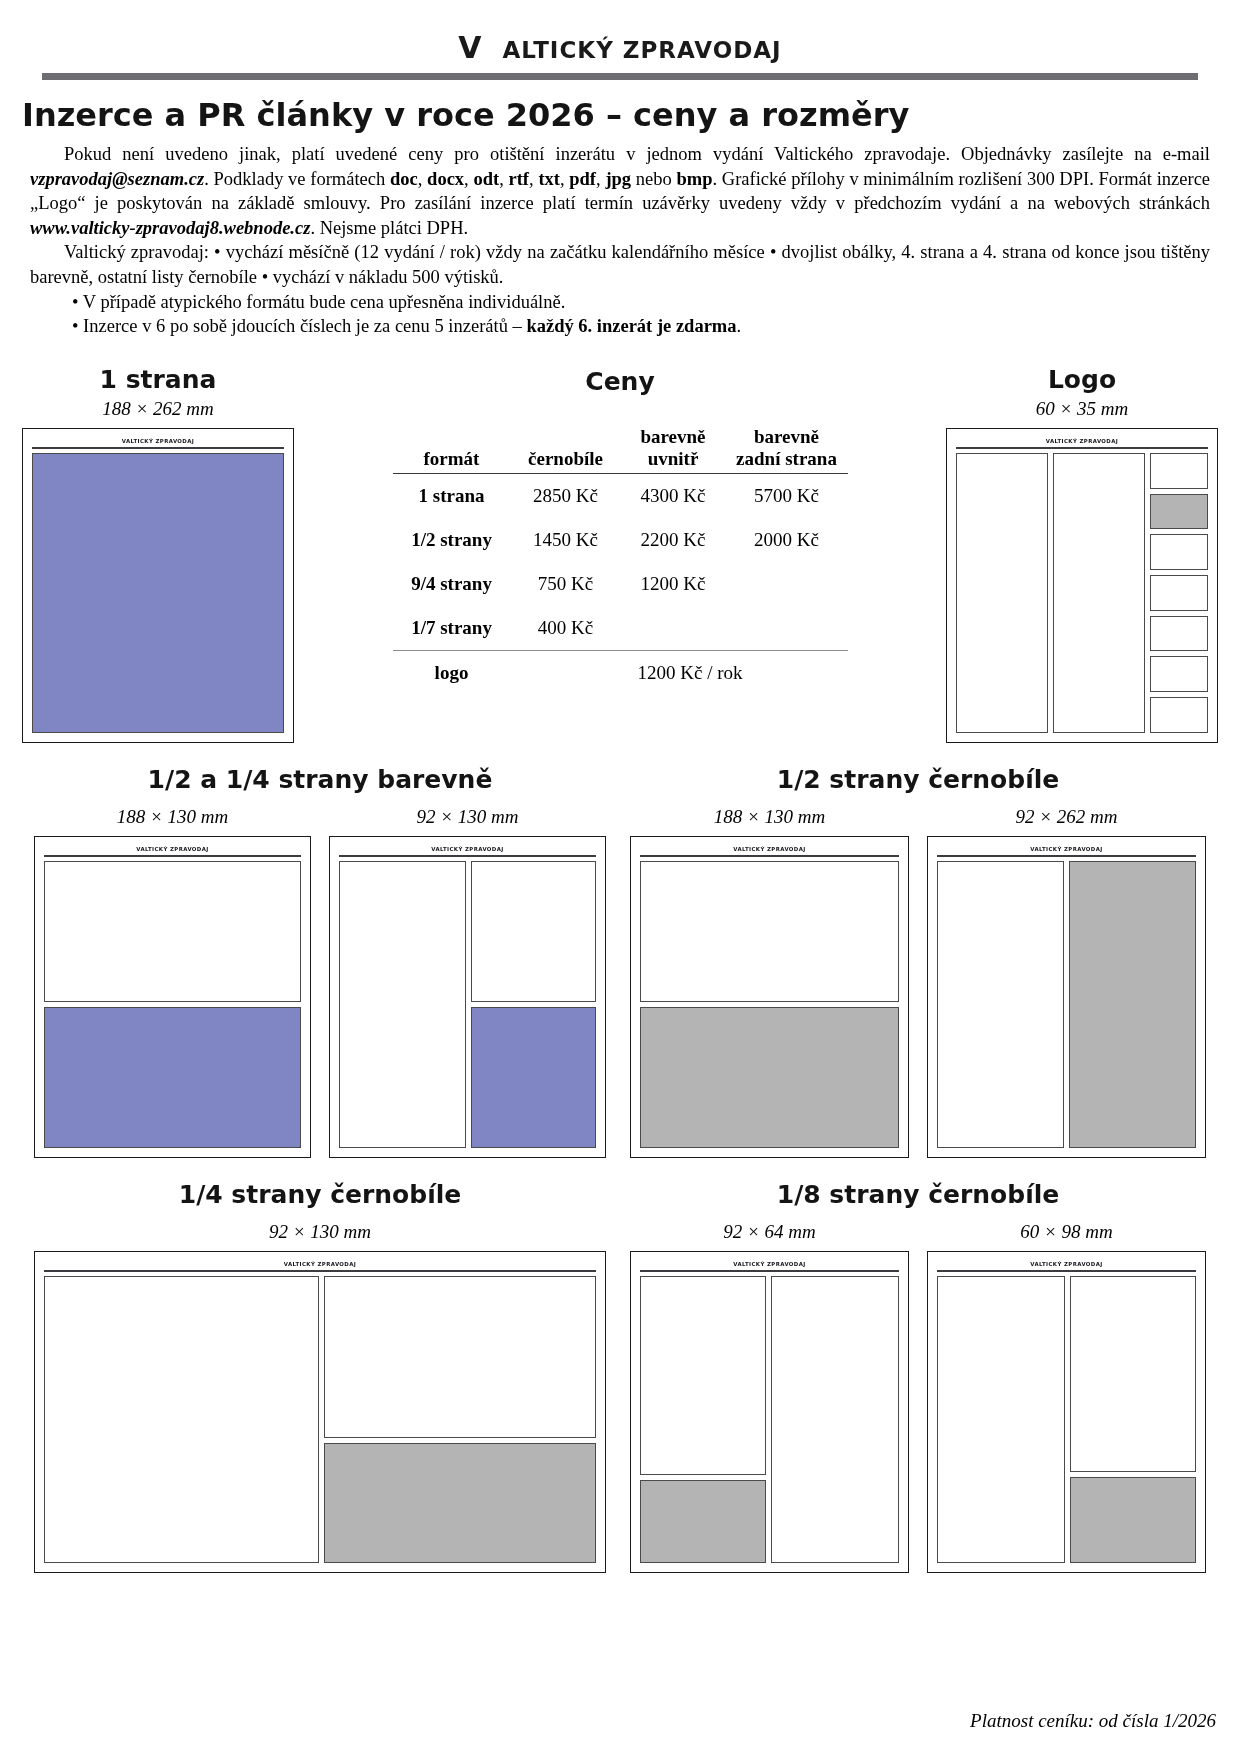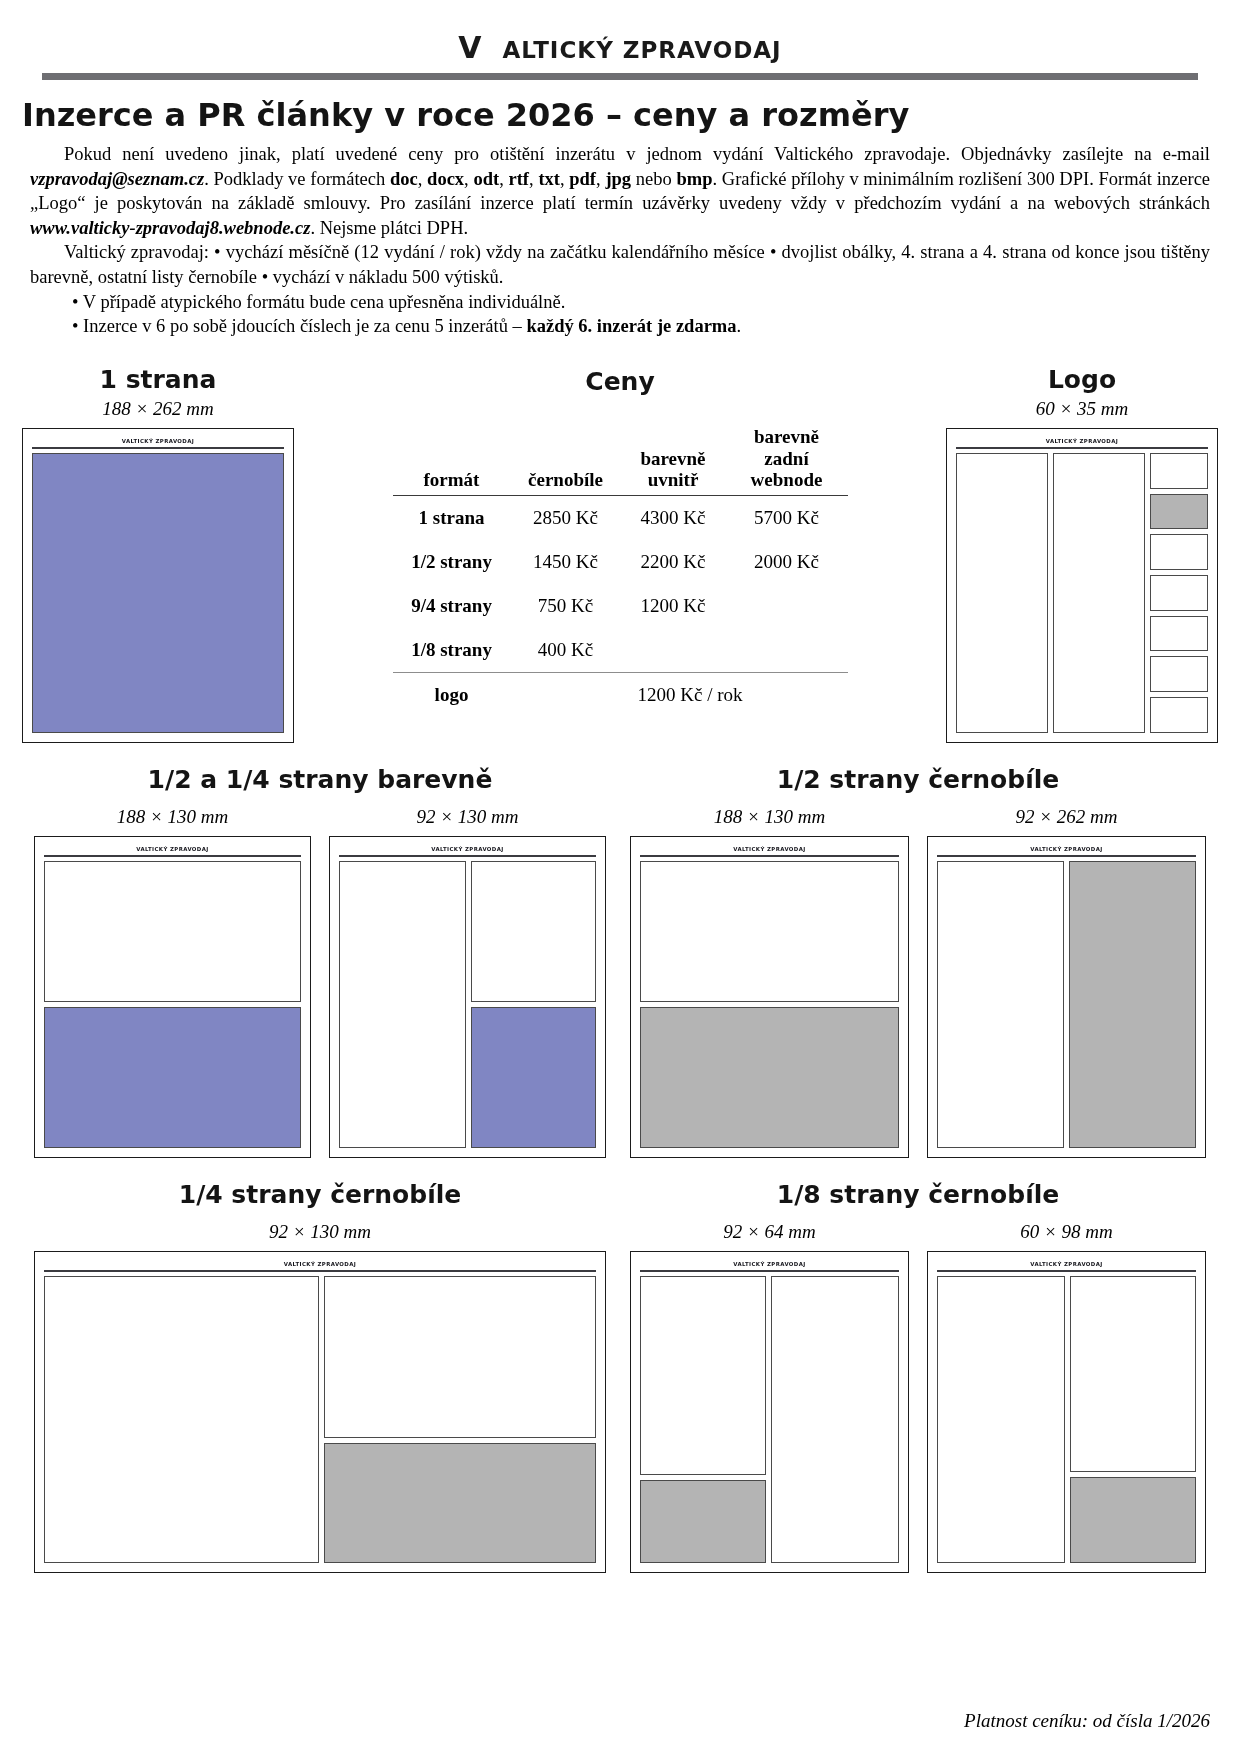--- a/index.html
+++ b/index.html
@@ -121,21 +121,21 @@
     padding: 11px 6px;
     text-align: center;
   }
   .price-table td.fmt { font-weight: bold; }
   .price-table tr.head-rule th { border-bottom: 1.6px solid #3a3a3a; padding-bottom: 4px; }
   .price-table tr.logo-row td { border-top: 1.6px solid #8d8d8d; }
 
   
   .footer-note {
     position: absolute;
-    right: 30px;
+    right: 24px;
     bottom: 22px;
     font-family: "Liberation Serif", serif;
     font-style: italic;
     font-size: 19px;
   }
 </style>
 </head>
 <body>
 
 <div class="page">
@@ -174,21 +174,21 @@
         <thead>
           <tr class="head-rule">
             <th style="width:118px;">formát</th>
             <th style="width:110px;">černobíle</th>
             <th style="width:105px;">
               <span>barevně</span><br>
               <span>uvnitř</span>
             </th>
             <th style="width:122px;">
               <span>barevně</span><br>
-              <span>zadní webnode</span>
+              <span>zadní strana</span>
             </th>
           </tr>
         </thead>
         <tbody>
           <tr>
             <td class="fmt">1 strana</td>
             <td>2850 Kč</td>
             <td>4300 Kč</td>
             <td>5700 Kč</td>
           </tr>
@@ -198,21 +198,21 @@
             <td>2200 Kč</td>
             <td>2000 Kč</td>
           </tr>
           <tr>
             <td class="fmt">9/4 strany</td>
             <td>750 Kč</td>
             <td>1200 Kč</td>
             <td></td>
           </tr>
           <tr>
-            <td class="fmt">1/8 strany</td>
+            <td class="fmt">1/7 strany</td>
             <td>400 Kč</td>
             <td></td>
             <td></td>
           </tr>
           <tr class="logo-row">
             <td class="fmt">logo</td>
             <td colspan="3" style="text-align:center; padding-left:28px;">1200 Kč / rok</td>
           </tr>
         </tbody>
       </table>

